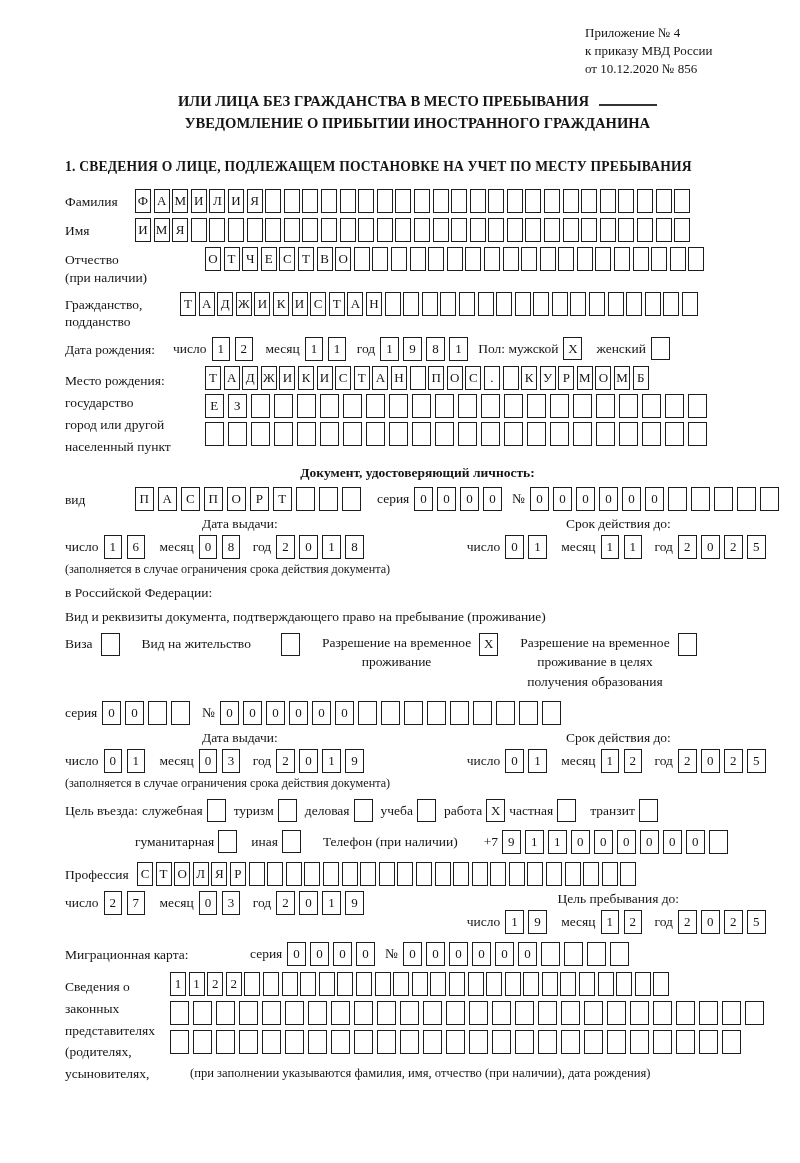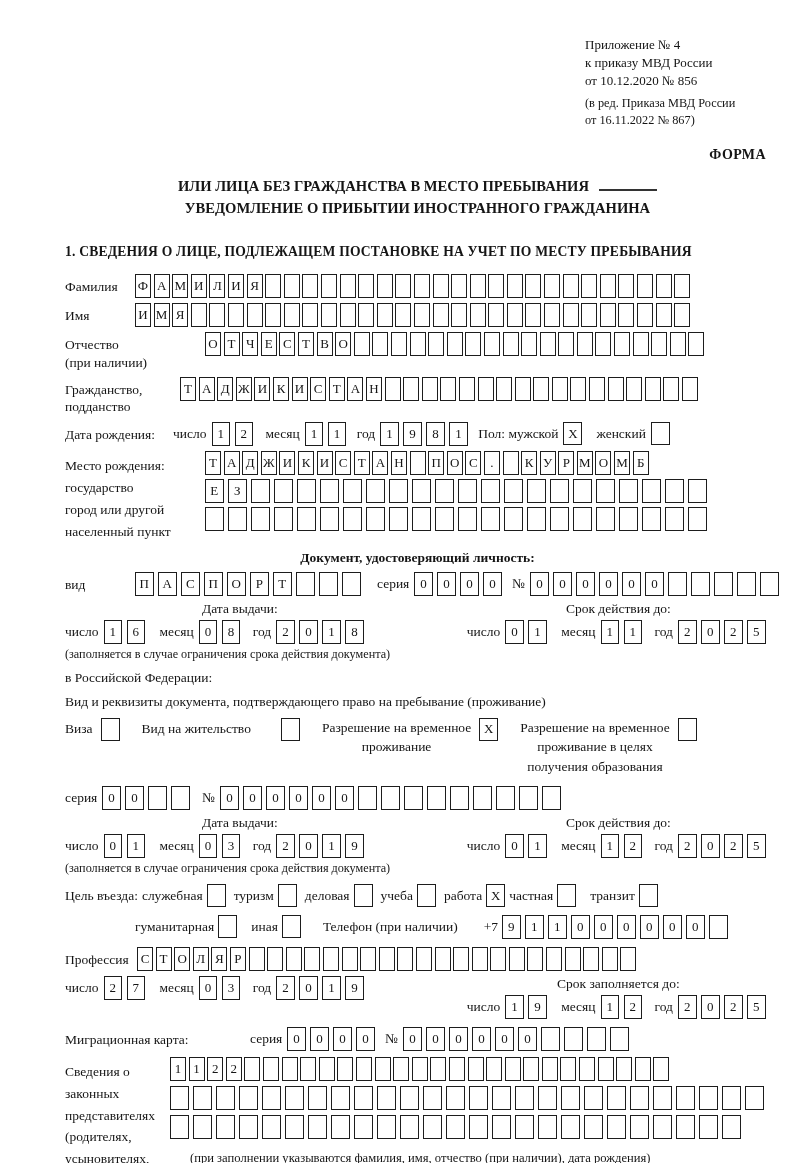--- a/index.html
+++ b/index.html
@@ -2,21 +2,21 @@
 <html><head>
 <meta charset="utf-8">
 <style>
   * { box-sizing: border-box; margin: 0; padding: 0; }
   html,body { background:#fff; }
   body {
     width: 800px; height: 1163px; overflow: hidden;
     font-family: "Liberation Serif", "DejaVu Serif", serif;
     color: #151515; font-size: 13.5px;
   }
-  .page { width: 800px; height: 1163px; padding: 36px 30px 10px 65px; }
+  .page { width: 800px; height: 1163px; padding: 24px 30px 10px 65px; }
 
   
   .hdr-block { margin-left: auto; width: 185px; line-height: 1.38; font-size: 13px; }
   .hdr-amend { margin-top: 5px; font-size: 12.3px; }
   .forma { text-align: right; font-weight: bold; font-size: 14px; margin: 18px 4px 0 0; letter-spacing: .4px; }
 
   .title { text-align: center; font-weight: bold; font-size: 14.6px; line-height: 1.55; margin-top: 12px; }
   .t-underline { display:inline-block; width: 58px; border-bottom: 2px solid #333; height: 12px; margin-left: 10px; }
   .sect { font-weight: bold; font-size: 13.6px; margin-top: 24px; margin-bottom: 14px; letter-spacing: .2px; }
 
@@ -69,26 +69,21 @@
 </style>
 </head>
 <body>
 
 <div class="page">
 
   <div class="hdr-block">
     <div>Приложение № 4</div>
     <div>к приказу МВД России</div>
     <div>от 10.12.2020 № 856</div>
-    <div class="hdr-amend">
-      <div>(в ред. Приказа МВД России</div>
-      <div>от 16.11.2022 № 867)</div>
-    </div>
-  </div>
-  <div class="forma">ФОРМА</div>
+  </div>
 
   <div class="title">
     <div><span>ИЛИ ЛИЦА БЕЗ ГРАЖДАНСТВА В МЕСТО ПРЕБЫВАНИЯ</span><span class="t-underline"></span></div>
     <div>УВЕДОМЛЕНИЕ О ПРИБЫТИИ ИНОСТРАННОГО ГРАЖДАНИНА</div>
   </div>
 
   <div class="sect">1. СВЕДЕНИЯ О ЛИЦЕ, ПОДЛЕЖАЩЕМ ПОСТАНОВКЕ НА УЧЕТ ПО МЕСТУ ПРЕБЫВАНИЯ</div>
 
   <div class="row">
     <div class="lbl w70">Фамилия</div>
@@ -630,21 +625,21 @@
         <span class="inline-lbl" style="margin-left:8px">год</span>
         <div class="boxes w">
             <div class="cell">2</div>
             <div class="cell">0</div>
             <div class="cell">1</div>
             <div class="cell">9</div>
           </div>
       </div>
     </div>
     <div class="dg dg-right">
-      <div class="dg-head">Срок заполняется до:</div>
+      <div class="dg-head">Цель пребывания до:</div>
       <div class="dg-line">
         <span class="inline-lbl">число</span>
         <div class="boxes w">
             <div class="cell">1</div>
             <div class="cell">9</div>
           </div>
         <span class="inline-lbl" style="margin-left:10px">месяц</span>
         <div class="boxes w">
             <div class="cell">1</div>
             <div class="cell">2</div>

